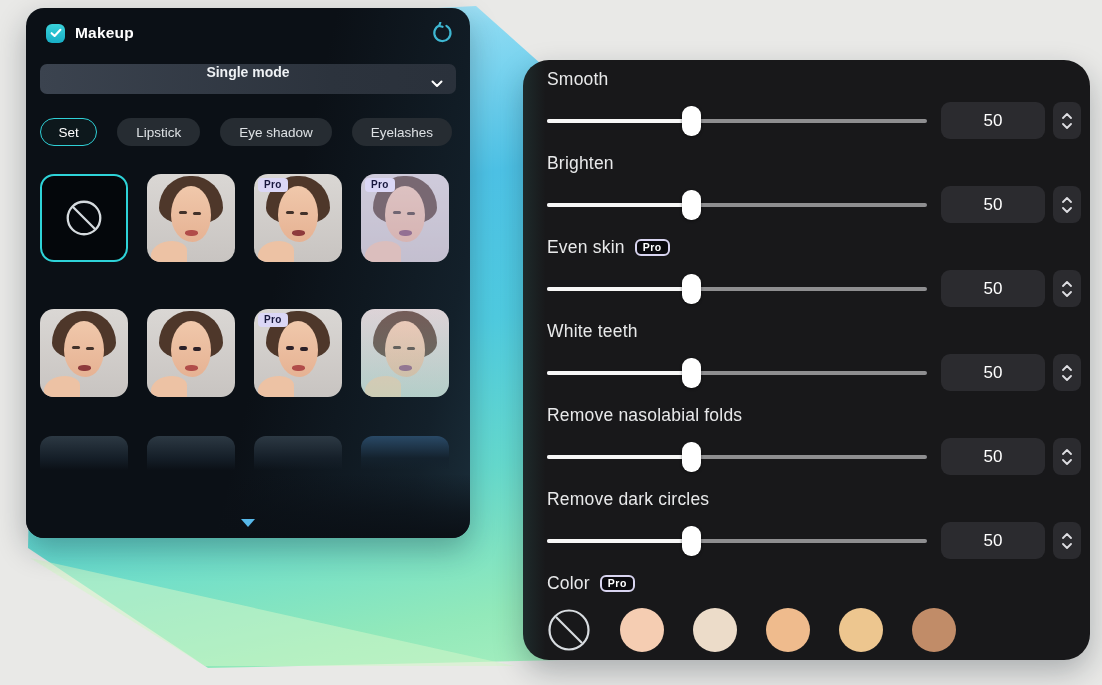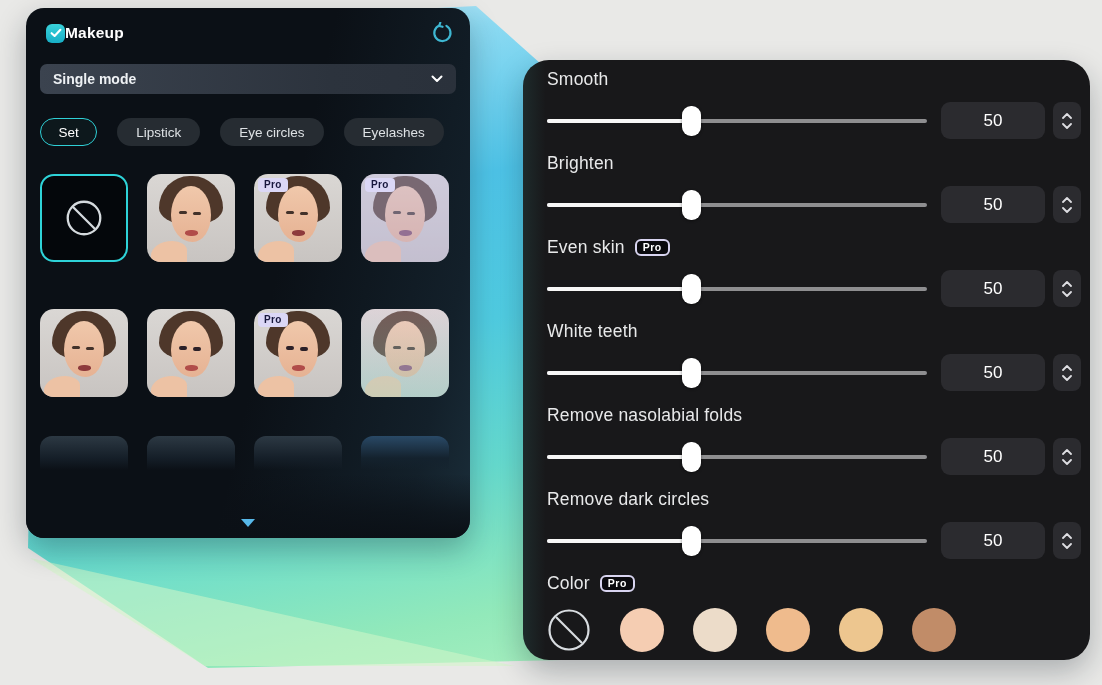--- a/index.html
+++ b/index.html
@@ -25,33 +25,33 @@
   }
 
   
   .left-panel {
     position:absolute; left:26px; top:8px; width:444px; height:530px;
     border-radius:18px; padding:14px;
     background: linear-gradient(103deg,#0b1016 55%, #13202a 88%, #1a2d39 100%);
     box-shadow: 0 12px 30px rgba(15,25,35,.30);
     overflow:hidden;
   }
-  .lp-header { display:flex; align-items:center; height:22px; padding:0 2px 0 6px; }
+  .lp-header { display:flex; align-items:center; gap:10px; height:22px; padding:0 2px 0 6px; }
   .checkbox {
     width:19px; height:19px; border-radius:6px; flex:none;
     background: linear-gradient(180deg,#3ad2da,#17aec6);
     display:flex; align-items:center; justify-content:center; cursor:pointer;
   }
   .lp-title { color:#ffffff; font-size:15.5px; font-weight:700; letter-spacing:.2px; }
   .reset-btn { margin-left:auto; width:24px; height:24px; display:flex; align-items:center; justify-content:center; cursor:pointer; }
 
   .mode-select {
     margin-top:20px; height:30px; border-radius:7px;
     background: linear-gradient(90deg,#3b434f 0%, #2c333d 70%, #2a313b 100%);
-    display:flex; align-items:center; padding:0 13px; cursor:pointer;
+    display:flex; align-items:center; padding:0 13px; cursor:pointer;flex-direction:column;
   }
   .mode-select-value { color:#eef1f4; font-size:14px; font-weight:700; }
   .mode-chevron { margin-left:auto; display:flex; }
 
   .tabs { margin-top:24px; display:flex; flex-wrap:wrap; column-gap:20px; row-gap:18px; padding:0 0 0 0; }
   .pill {
     height:28px; padding:0 19px; border-radius:15px;
     background:#262c32; color:#dde1e4; font-size:13.5px;
     display:flex; align-items:center; cursor:pointer; white-space:nowrap;text-align:center;
   }
@@ -165,21 +165,21 @@
     <span class="mode-chevron">
       <svg width="12" height="8" viewBox="0 0 12 8">
         <polyline points="1.5,1.5 6,6 10.5,1.5" stroke="#ffffff" stroke-width="2" fill="none" stroke-linecap="round" stroke-linejoin="round"></polyline>
       </svg>
     </span>
   </div>
 
   <div class="tabs">
     <div class="pill active">Set</div>
     <div class="pill">Lipstick</div>
-    <div class="pill">Eye circles</div>
+    <div class="pill">Eye shadow</div>
     <div class="pill">Eyelashes</div>
   </div>
 
   <div class="style-grid">
     <div class="thumb none-tile">
       <svg width="42" height="42" viewBox="0 0 40 40">
         <circle cx="20" cy="20" r="15.5" fill="none" stroke="#d5dade" stroke-width="2.2"></circle>
         <line x1="9.5" y1="9.5" x2="30.5" y2="30.5" stroke="#d5dade" stroke-width="2.2"></line>
       </svg>
     </div>

